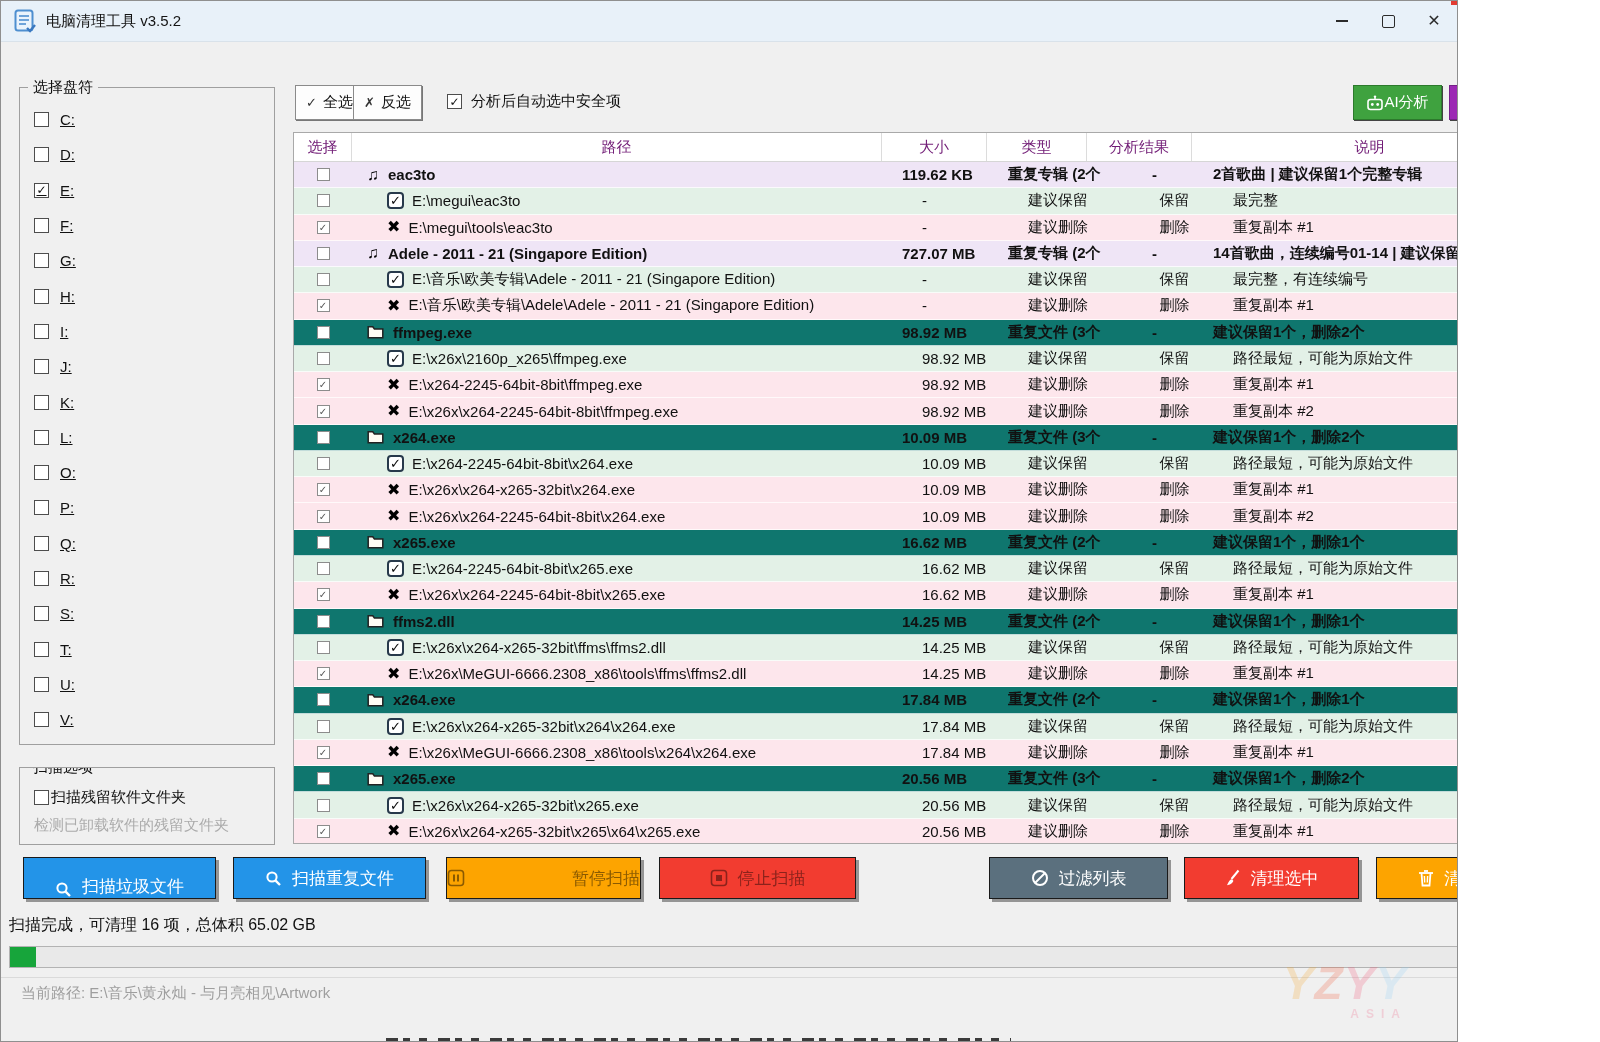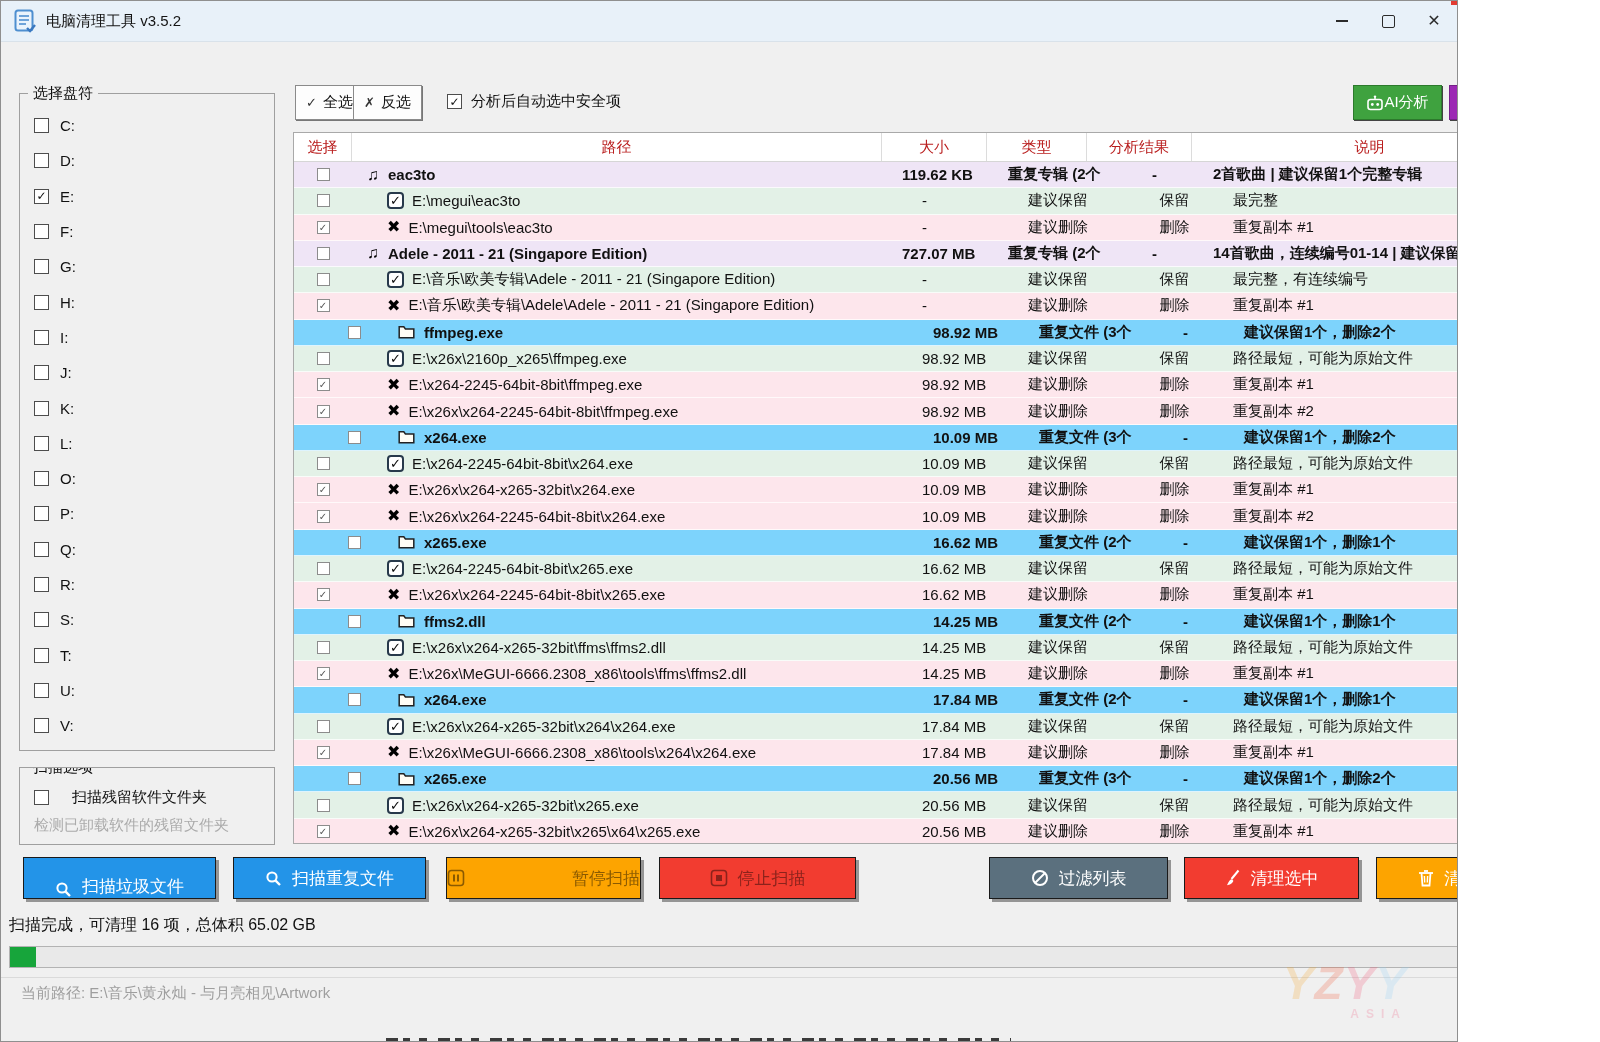--- a/index.html
+++ b/index.html
@@ -20,53 +20,53 @@
   
   .menubar{height:28px;background:#ffffff;border-bottom:1px solid #e2e2e2;display:flex;align-items:center;padding-left:4px;}
   .menu-item{padding:0 14px;font-size:15px;color:#111;}
 
   
   .main{position:absolute;top:69px;left:0;right:0;bottom:0;background:#f0f0f0;}
 
   
   .groupbox{position:absolute;border:1px solid #9f9f9f;background:#f0f0f0;}
   .gb-legend{position:absolute;top:-10px;left:8px;background:#f0f0f0;padding:0 5px;font-size:15px;color:#111;}
-  #drive-panel{left:18px;top:23px;width:254px;height:656px;}
+  #drive-panel{left:18px;top:17px;width:254px;height:656px;text-decoration:underline;}
   #drive-list{padding:14px 0 0 14px;}
   .drive-item{height:35.3px;display:flex;align-items:center;gap:11px;}
   #scan-panel{left:18px;top:697px;width:254px;height:76px;overflow:hidden;}
-  .scan-item{margin:20px 0 0 14px;display:flex;align-items:center;gap:23px;}
+  .scan-item{margin:20px 0 0 14px;display:flex;align-items:center;gap:2px;}
   .scan-hint{margin:9px 0 0 14px;color:#ababab;white-space:nowrap;}
 
   
   .cb{width:15px;height:15px;background:#fff;border:1.6px solid #4d4d4d;display:inline-flex;align-items:center;justify-content:center;font-size:12px;font-weight:700;color:#0d0d0d;box-sizing:border-box;flex:none;}
   .cb.small{width:13px;height:13px;border:1.3px solid #8c8c8c;font-size:10px;color:#555;}
 
   
   .tool-btn{position:absolute;top:15px;height:35px;background:#fdfdfd;border:1px solid #8a8a8a;box-shadow:1px 1px 0 #777;display:flex;align-items:center;justify-content:center;gap:6px;padding:0 10px;font-size:15px;box-sizing:border-box;}
   .tool-btn .pfx{font-size:13px;color:#333;}
   #auto-select{position:absolute;left:446px;top:22px;display:flex;align-items:center;gap:9px;}
   .analysis-btn{position:absolute;top:15px;height:35px;display:flex;align-items:center;justify-content:center;gap:0;color:#fff;font-size:15px;border:1px solid #222;box-shadow:1px 1px 0 #444;box-sizing:border-box;}
   #ai-btn{left:1352px;width:89px;background:#3fa23f;border-color:#2c7a2c;}
   #local-btn{left:1448px;width:145px;background:#9c28b4;border-color:#731f86;}
 
   
   #dup-table{position:absolute;left:292px;top:62px;width:1255px;height:712px;background:#fff;border:1px solid #a9a9a9;box-sizing:border-box;overflow:hidden;}
   .thead{display:flex;height:28px;background:#fff;border-bottom:1px solid #d6d6d6;align-items:center;}
-  .thead .hc{display:flex;align-items:center;justify-content:center;height:100%;border-right:1px solid #dcdcdc;box-sizing:border-box;font-size:15px;color:#b91c1c;}
+  .thead .hc{display:flex;align-items:center;justify-content:center;height:100%;border-right:1px solid #dcdcdc;box-sizing:border-box;font-size:15px;color:#701a75;}
   .thead .hc:last-child{border-right:none;}
   .w-sel{width:58px;flex:none;}
   .w-path{width:530px;flex:none;}
   .w-size{width:105px;flex:none;}
   .w-type{width:100px;flex:none;}
   .w-res{width:105px;flex:none;}
   .w-desc{flex:1;min-width:0;}
   .trow{display:flex;height:26.27px;align-items:center;border-bottom:1px solid rgba(255,255,255,.75);box-sizing:border-box;}
   .trow.album{background:#efe5f6;font-weight:700;}
-  .trow.folder{background:#7dd3fc;font-weight:700;padding-left:31px;}
+  .trow.folder{background:#0f766e;font-weight:700;}
   .trow.keep{background:#e3f1e7;}
   .trow.delete{background:#fde6ec;}
   .c-sel{width:58px;flex:none;display:flex;justify-content:center;}
   .c-path{width:530px;flex:none;display:flex;align-items:center;overflow:hidden;white-space:nowrap;}
   .c-path.grp{padding-left:15px;}
   .c-path.child{padding-left:35px;}
   .c-size{width:105px;flex:none;padding-left:5px;box-sizing:border-box;white-space:nowrap;}
   .c-type{width:100px;flex:none;padding-left:6px;box-sizing:border-box;overflow:hidden;white-space:nowrap;}
   .c-res{width:105px;flex:none;text-align:center;}
   .c-desc{flex:1;min-width:0;padding-left:6px;box-sizing:border-box;overflow:hidden;white-space:nowrap;}

